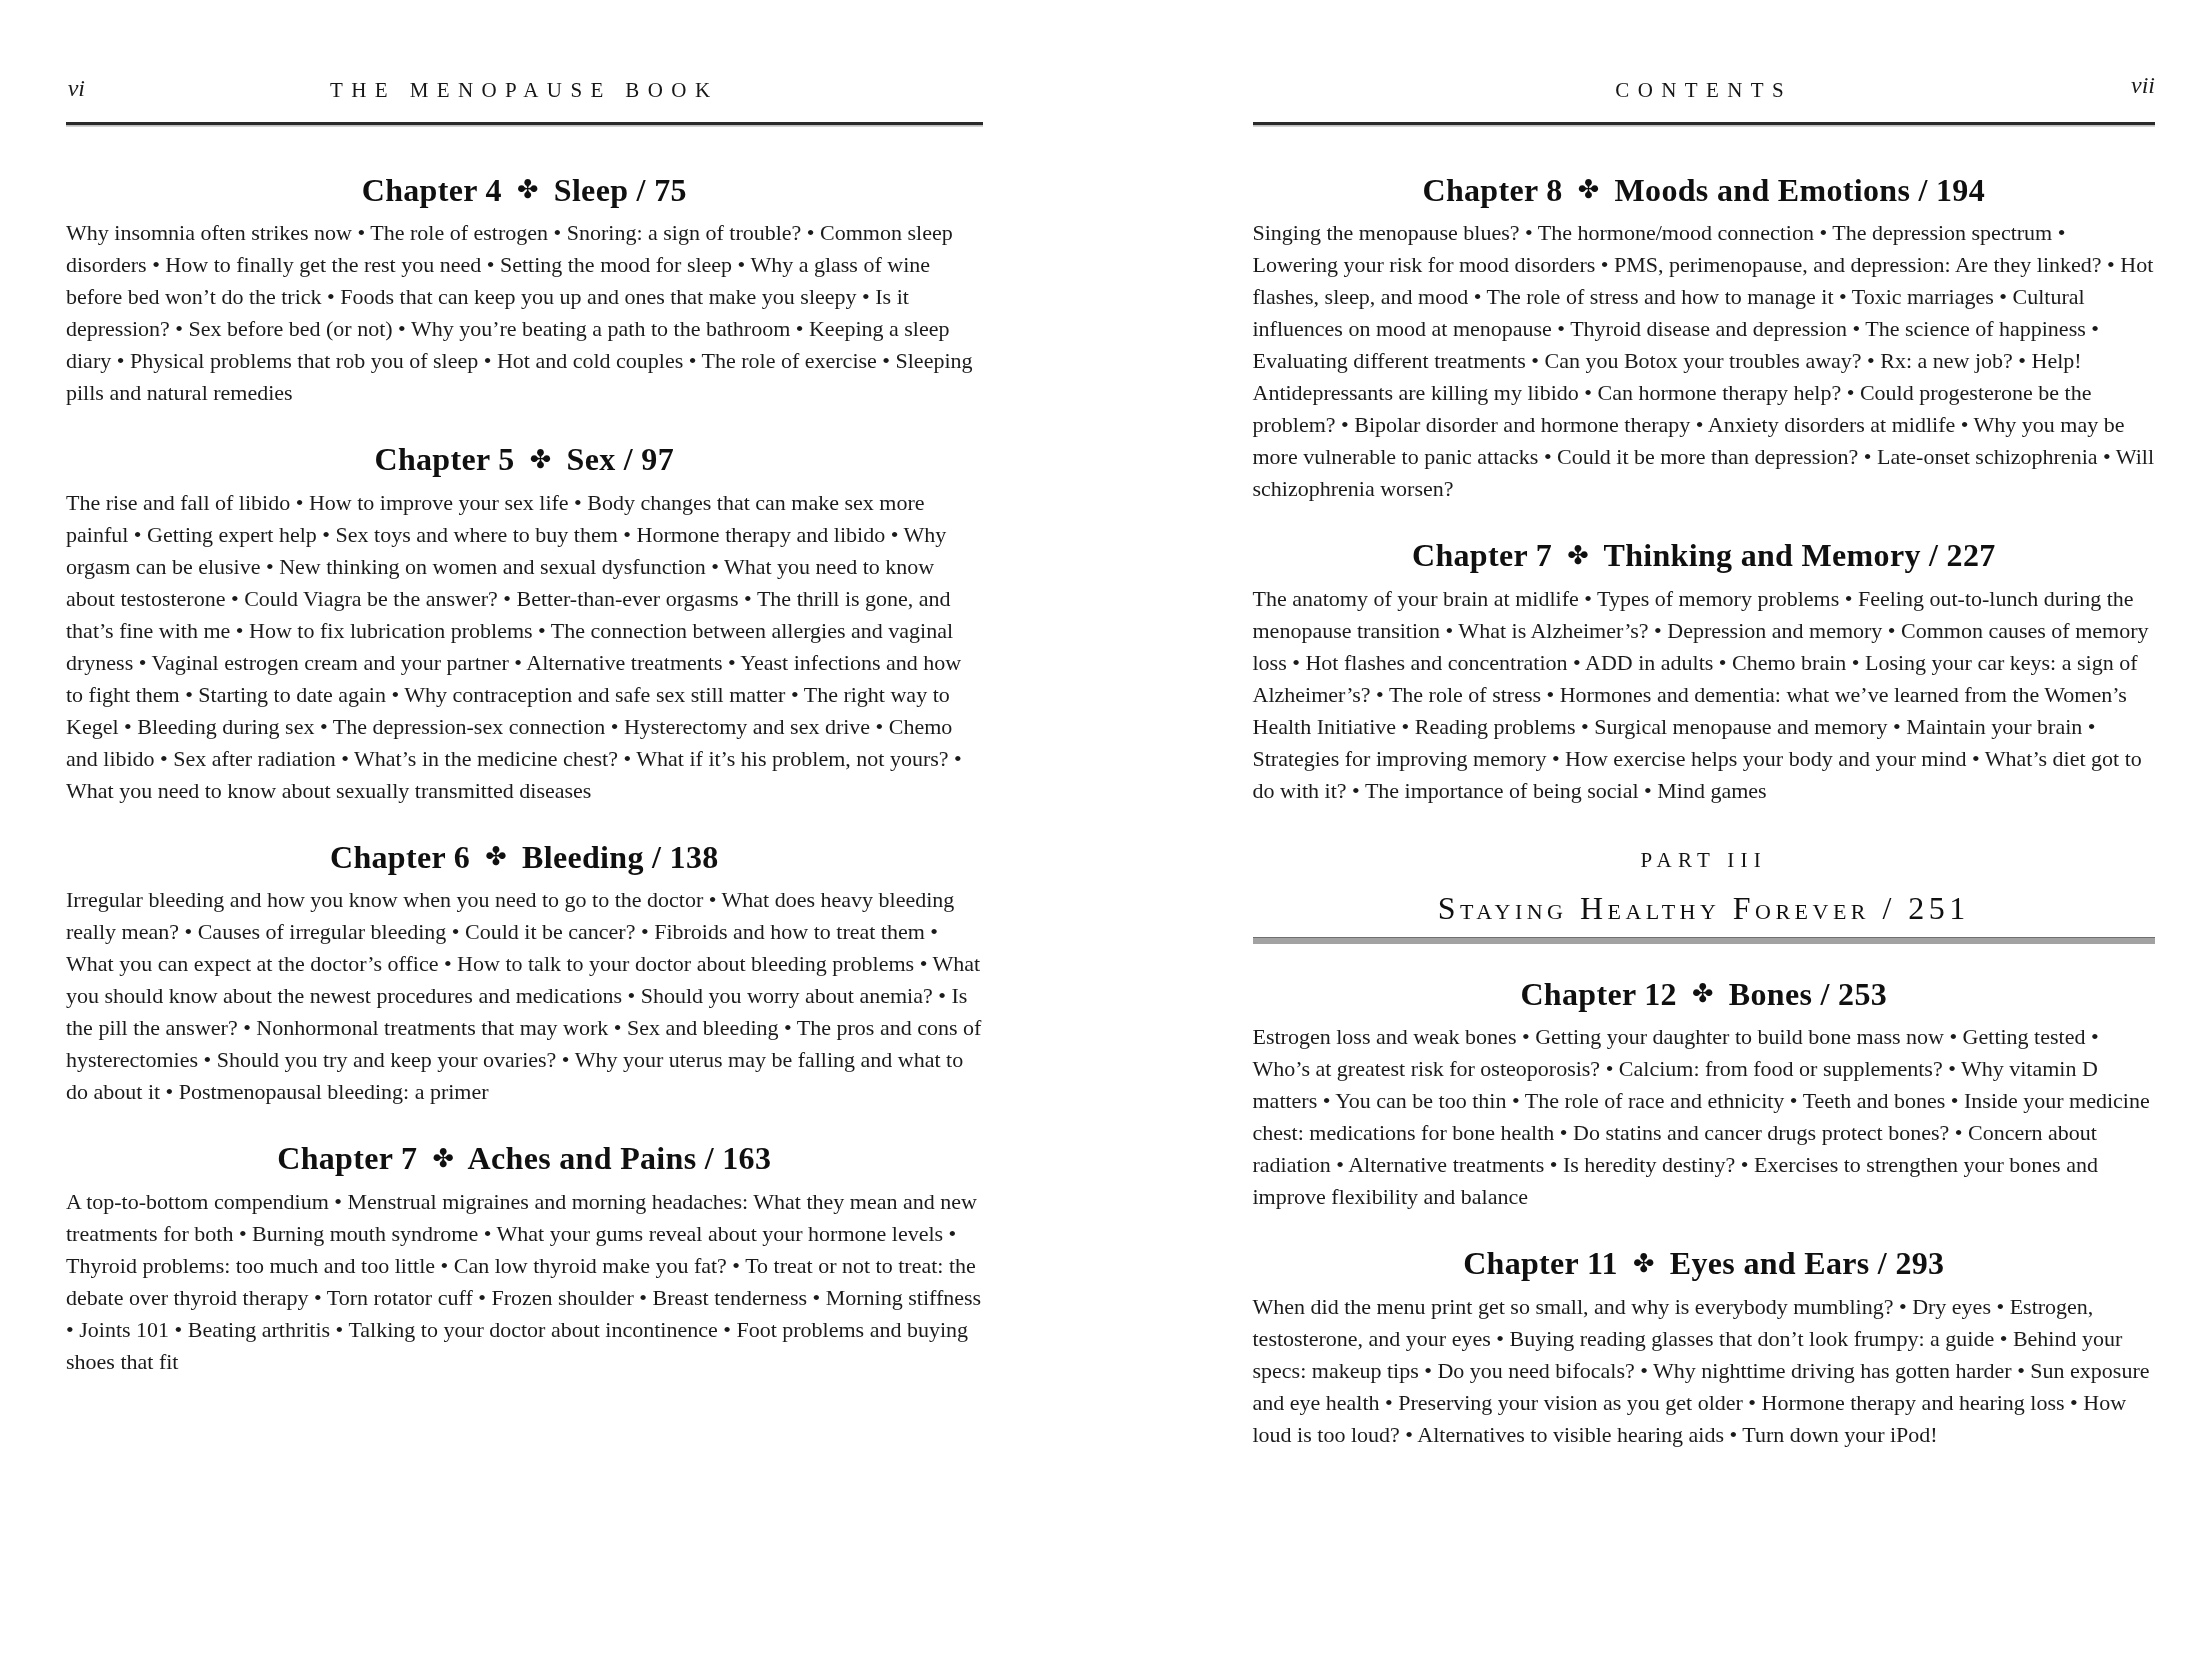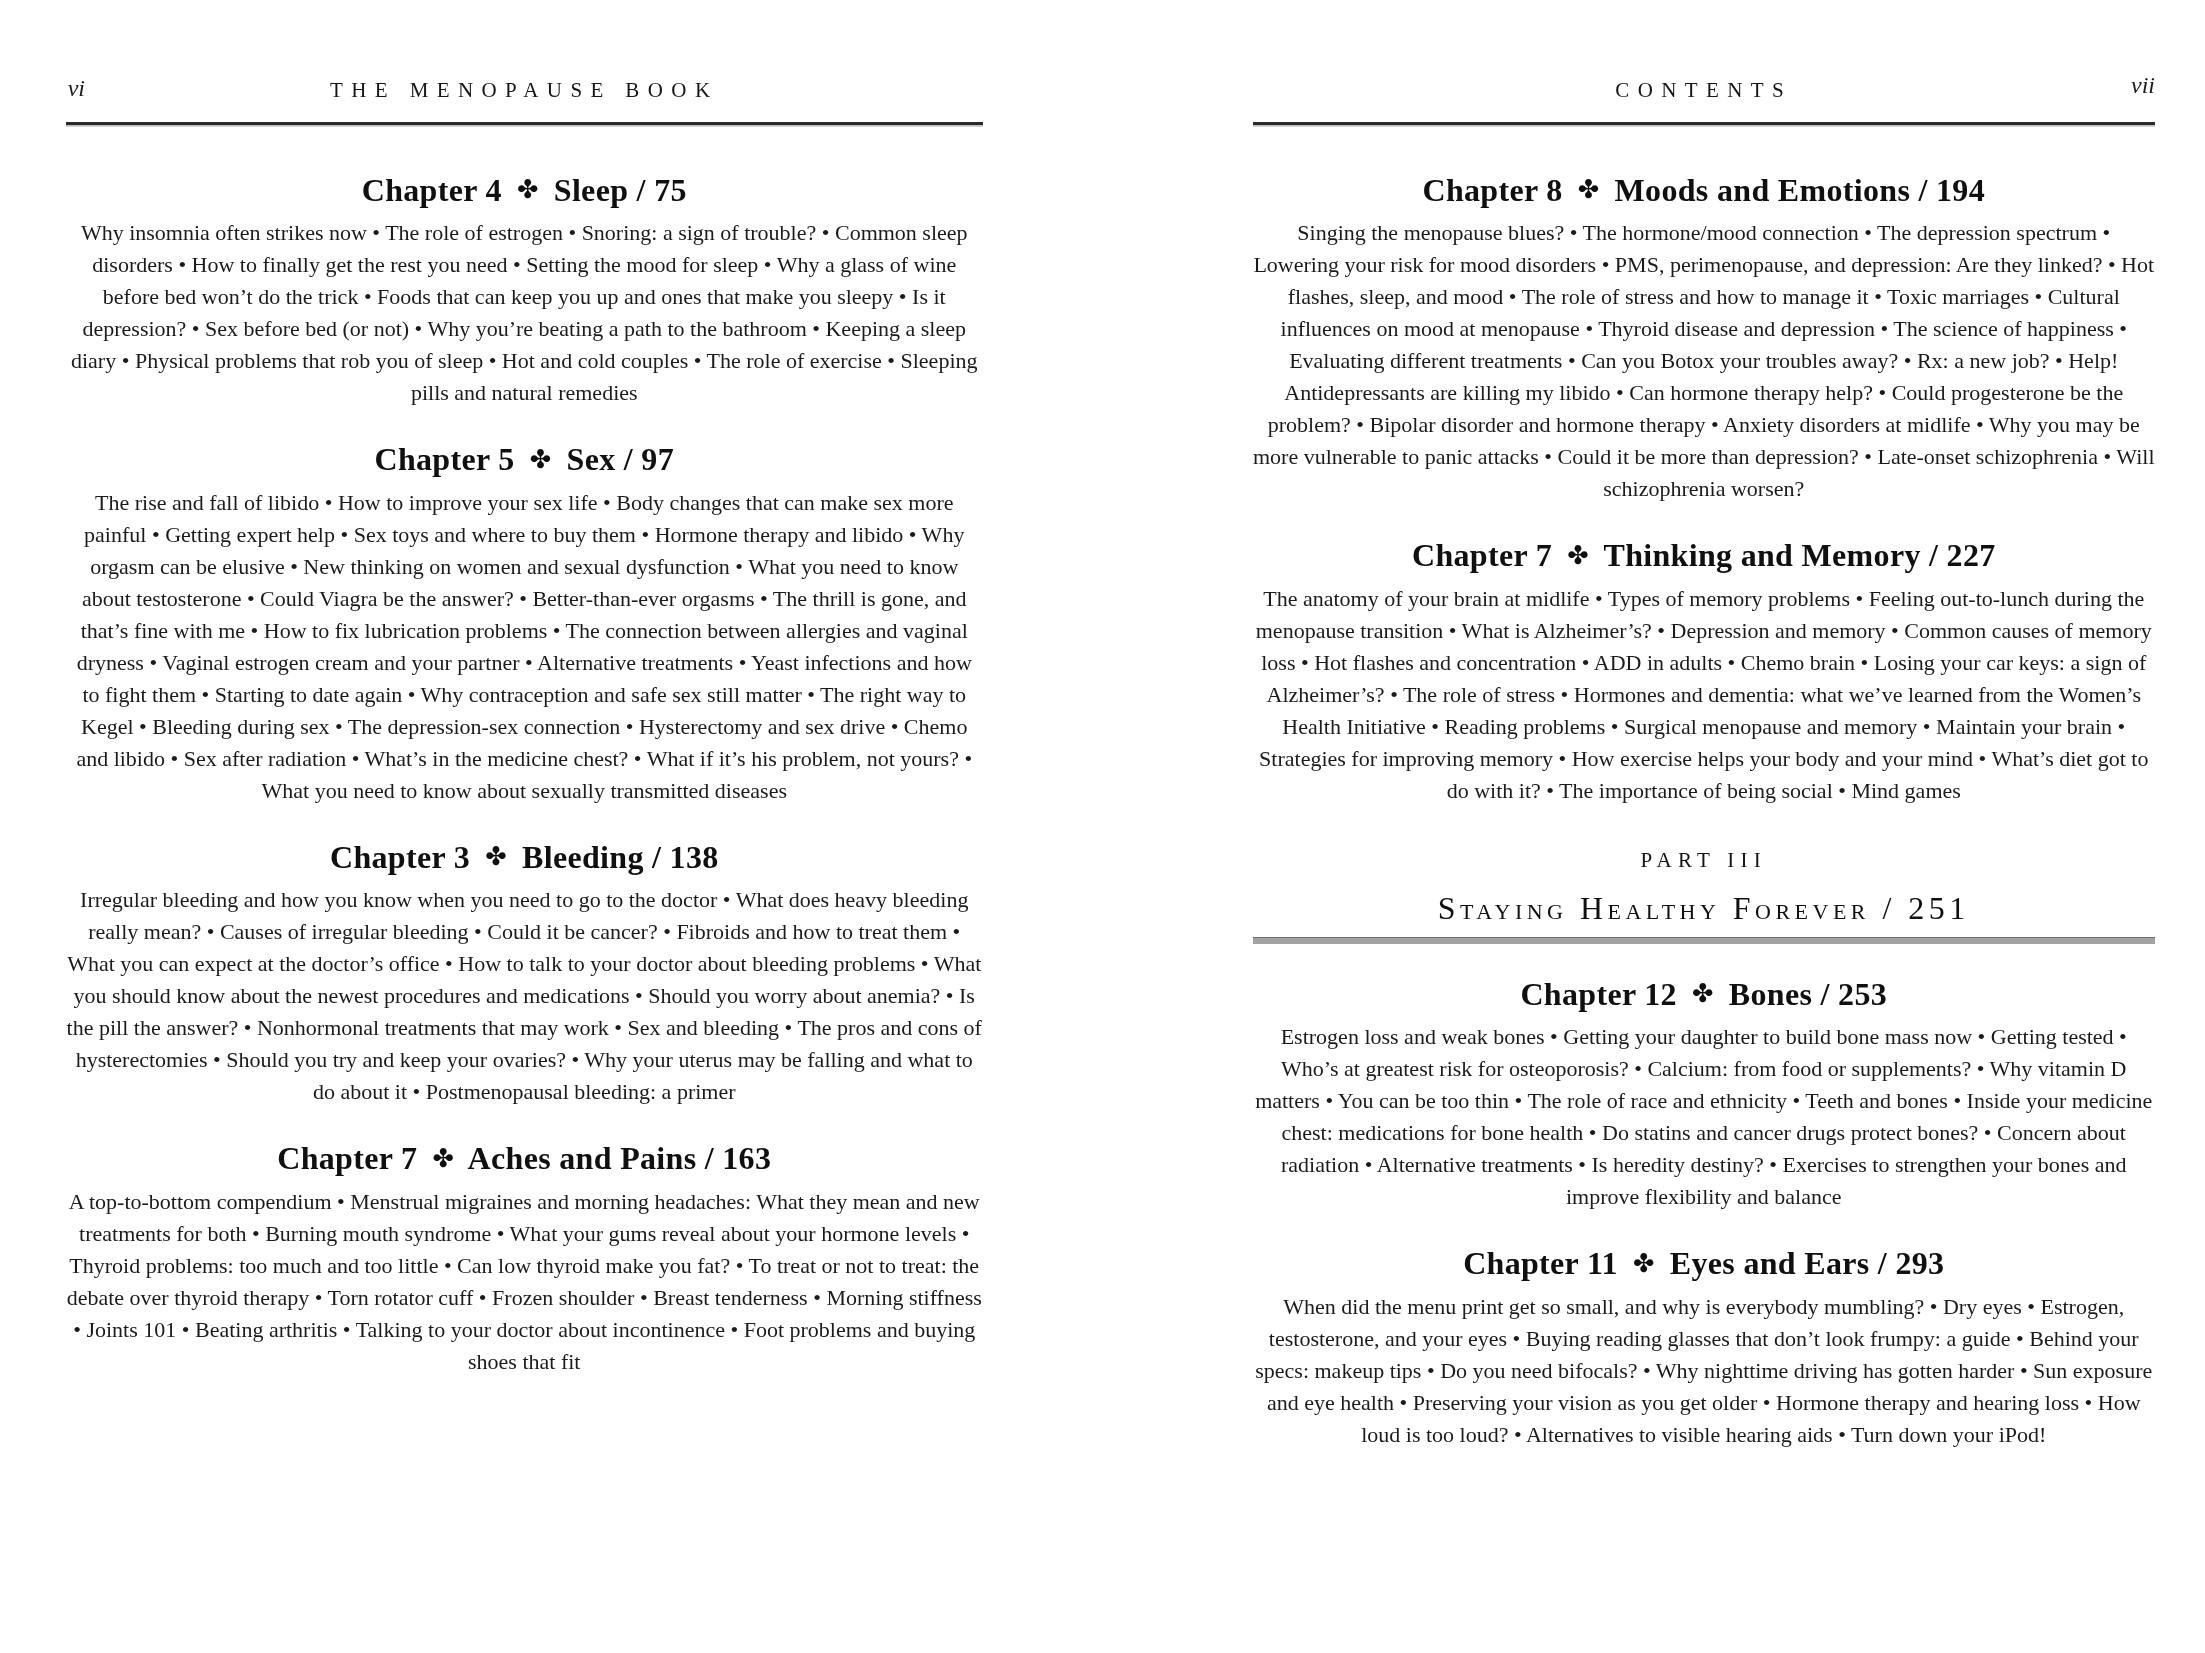--- a/index.html
+++ b/index.html
@@ -23,21 +23,21 @@
   .chapter{margin-top:32px;}
   .chapter-first{margin-top:47px;}
   .chapter-heading{
     margin:0 0 8.5px 0;text-align:center;font-size:32px;font-weight:bold;color:#101010;
     letter-spacing:.01em;
   }
   .orn{
     font-family:"DejaVu Sans","Liberation Sans",sans-serif;
     font-size:.80em;position:relative;top:-2.5px;padding:0 6.8px;font-weight:normal;
   }
-  .summary{margin:0;text-align:center;font-size:22px;line-height:32px;color:#1b1b1b;}
+  .summary{margin:0;text-align:left;font-size:22px;line-height:32px;color:#1b1b1b;}
   .part-block{margin-top:41px;text-align:center;}
   .part-label{font-size:21px;letter-spacing:.30em;color:#141414;}
   .part-title{
     margin:17px 0 0 0;font-size:32px;font-weight:normal;
     font-variant:small-caps;letter-spacing:.14em;color:#101010;
   }
   .part-rule{height:6px;background:#a2a2a2;border-top:0.8px solid #6f6f6f;margin-top:10.2px;}
 </style>
 </head>
 <body>
@@ -64,21 +64,21 @@
       <h2 class="chapter-heading">
         <span>Chapter 5</span>
         <span class="orn">✤</span>
         <span>Sex / 97</span>
       </h2>
       <p class="summary">The rise and fall of libido • How to improve your sex life • Body changes that can make sex more painful • Getting expert help • Sex toys and where to buy them • Hormone therapy and libido • Why orgasm can be elusive • New thinking on women and sexual dysfunction • What you need to know about testosterone • Could Viagra be the answer? • Better-than-ever orgasms • The thrill is gone, and that’s fine with me • How to fix lubrication problems • The connection between allergies and vaginal dryness • Vaginal estrogen cream and your partner • Alternative treatments • Yeast infections and how to fight them • Starting to date again • Why contraception and safe sex still matter • The right way to Kegel • Bleeding during sex • The depression-sex connection • Hysterectomy and sex drive • Chemo and libido • Sex after radiation • What’s in the medicine chest? • What if it’s his problem, not yours? • What you need to know about sexually transmitted diseases</p>
     </section>
 
     <section class="chapter">
       <h2 class="chapter-heading">
-        <span>Chapter 3</span>
+        <span>Chapter 6</span>
         <span class="orn">✤</span>
         <span>Bleeding / 138</span>
       </h2>
       <p class="summary">Irregular bleeding and how you know when you need to go to the doctor • What does heavy bleeding really mean? • Causes of irregular bleeding • Could it be cancer? • Fibroids and how to treat them • What you can expect at the doctor’s office • How to talk to your doctor about bleeding problems • What you should know about the newest procedures and medications • Should you worry about anemia? • Is the pill the answer? • Nonhormonal treatments that may work • Sex and bleeding • The pros and cons of hysterectomies • Should you try and keep your ovaries? • Why your uterus may be falling and what to do about it • Postmenopausal bleeding: a primer</p>
     </section>
 
     <section class="chapter">
       <h2 class="chapter-heading">
         <span>Chapter 7</span>
         <span class="orn">✤</span>

